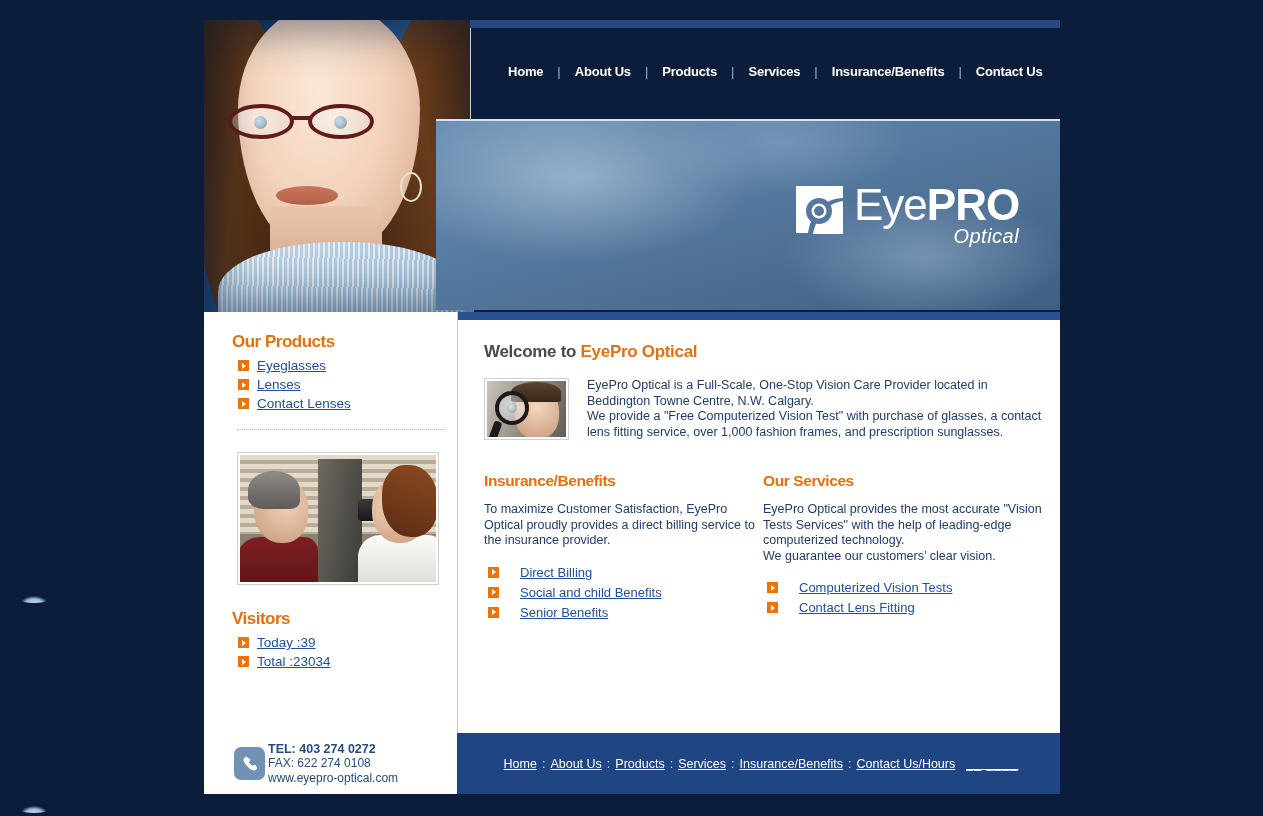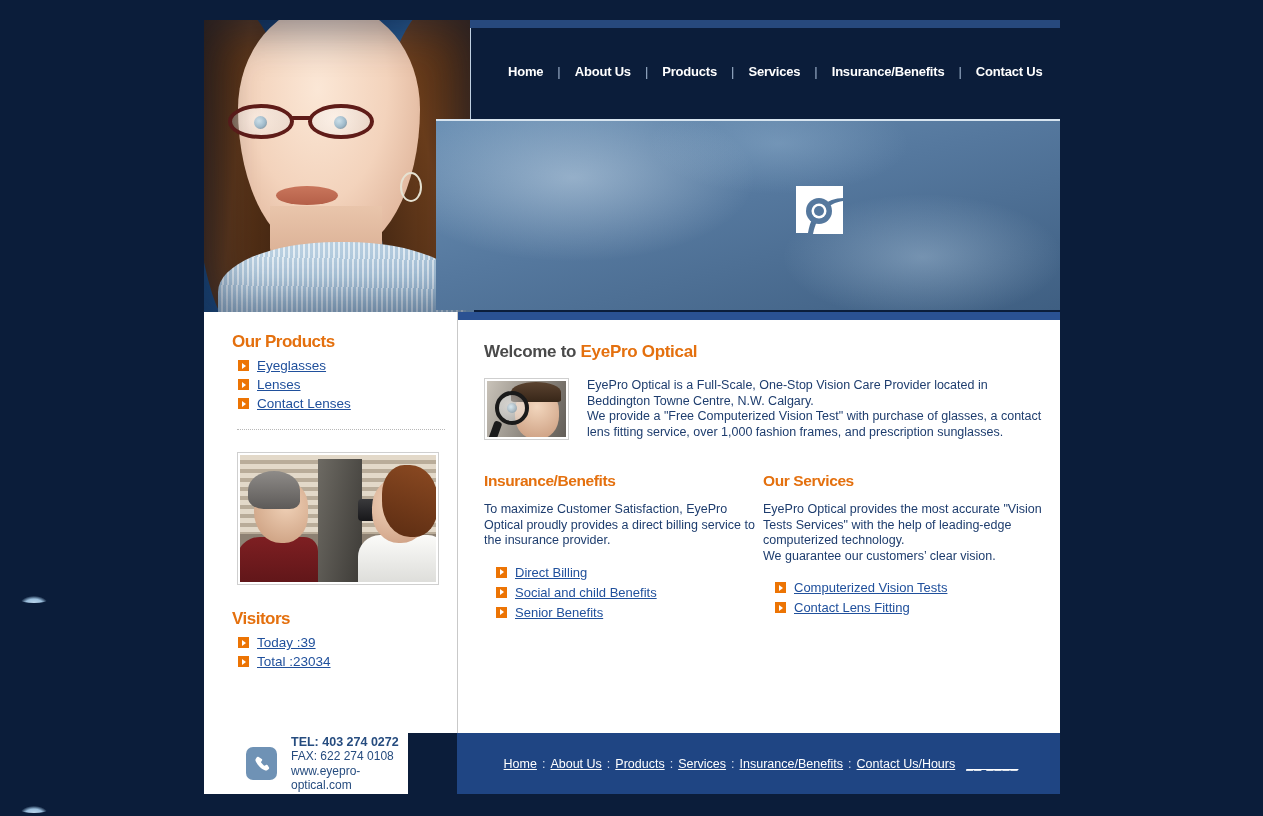--- a/index.html
+++ b/index.html
@@ -250,28 +250,28 @@
   }
   .intro-text { color: #1e3d6e; font-size: 12.5px; line-height: 15.5px; }
 
   .cols { display: flex; margin-top: 32px; gap: 0; }
   .col { width: 290px; }
   .col.right { margin-left: 0; padding-left: 0; }
   .col-head {
     color: #e4700e; font-size: 15.5px; font-weight: bold; letter-spacing: -0.4px; margin-bottom: 12px;
   }
   .col-body { color: #1e3d6e; font-size: 12.5px; line-height: 15.5px; margin-bottom: 16px; }
-  .col .linkrow { margin-left: 12px; margin-top: 2px; margin-bottom: 5px; }
+  .col .linkrow { margin-left: 4px; margin-top: 2px; margin-bottom: 5px; gap: 13px; }
   .col .linkrow a { font-size: 13px; }
 
   
   .footer { position: absolute; left: 0; top: 733px; width: 856px; height: 61px; }
   .footer-left {
-    position: absolute; left: 0; top: 0; width: 204px; height: 61px;
-    background: #fff; display: flex; align-items: center; padding-left: 42px; gap: 14px;
+    position: absolute; left: 0; top: 0; width: 253px; height: 61px;
+    background: #fff; display: flex; align-items: center; padding-left: 30px; gap: 3px;
   }
   .phone-icon {
     width: 31px; height: 33px; border-radius: 7px; background: #6f92b5; flex: none;
     display: flex; align-items: center; justify-content: center;
     color: #fff; font-size: 20px; line-height: 1;
   }
   .contact-lines { color: #264c7f; font-size: 12px; line-height: 14.5px; }
   .contact-lines .tel { font-weight: bold; font-size: 12.5px; }
   .footer-right {
     position: absolute; left: 253px; top: 0; width: 603px; height: 61px;
@@ -333,20 +333,26 @@
           <svg width="62" height="56" viewBox="0 0 62 56" aria-hidden="true">
             <path d="M6 4 H56 V50 H6 Z" fill="none"></path>
             <path d="M8 3 H55 V15 C40 15 24 26 20 50 H8 Z" fill="#ffffff"></path>
             <path d="M55 18 V51 H25 C29 31 40 20 55 18 Z" fill="#ffffff"></path>
             <circle cx="31" cy="28" r="13" fill="#55789e"></circle>
             <path d="M31 15 A13 13 0 0 1 31 41 A10 10 0 0 0 31 15 Z" fill="#ffffff"></path>
             <circle cx="31" cy="28" r="7.5" fill="#ffffff"></circle>
             <circle cx="31" cy="28" r="5" fill="#55789e"></circle>
           </svg>
         </div>
+        <div class="logo-text">
+          <div class="logo-eyepro">
+            <span>Eye</span><span class="bold">PRO</span>
+          </div>
+          <div class="logo-optical">Optical</div>
+        </div>
       </div>
     </div>
   </div>
 
   <div class="body-wrap">
 
     <div class="sidebar">
       <div class="sb-heading">Our Products</div>
 
       <div class="linkrow">

